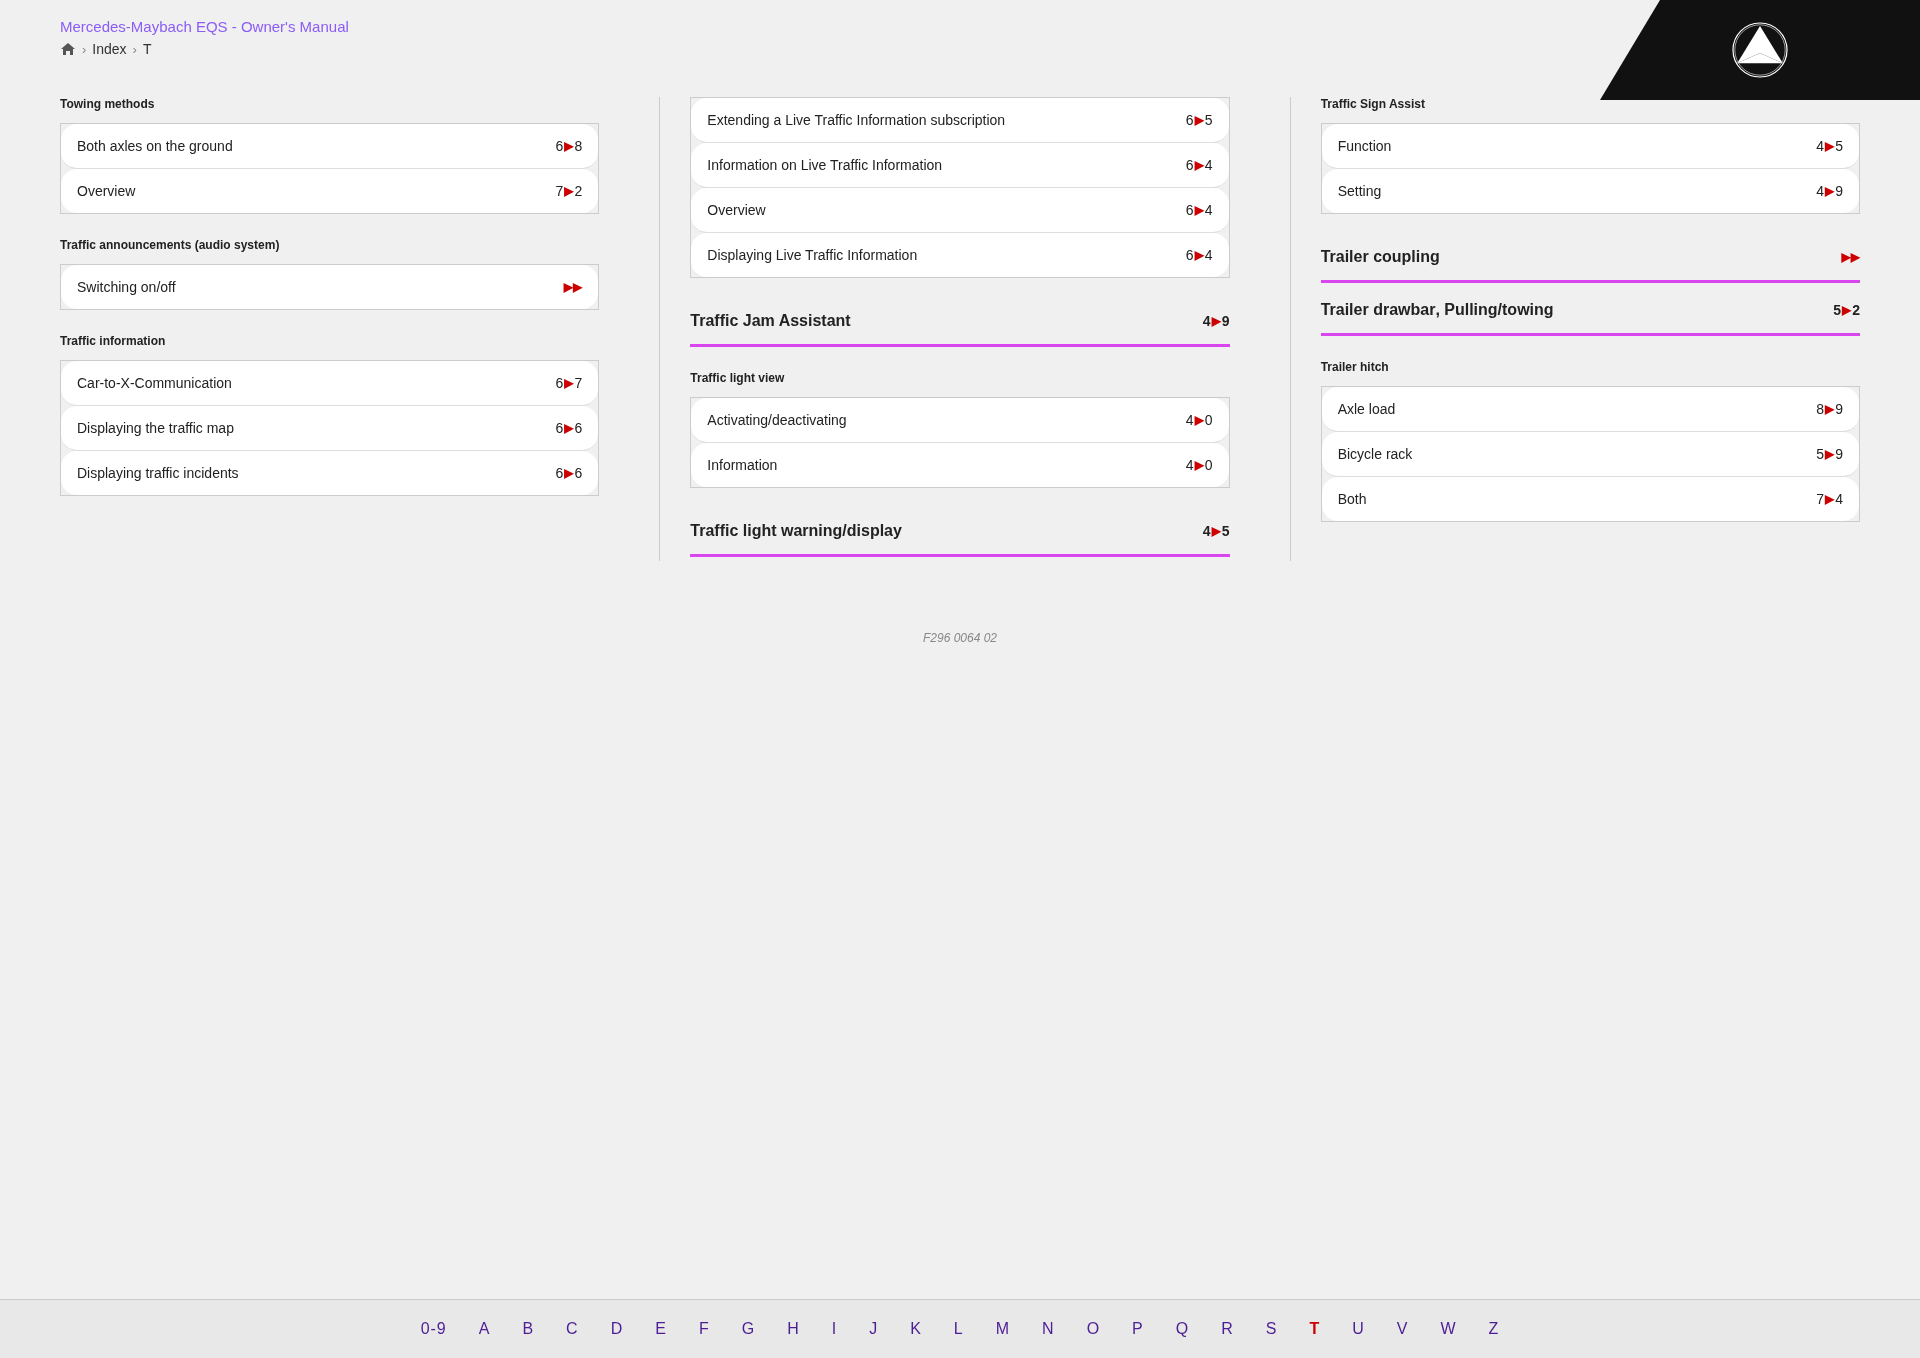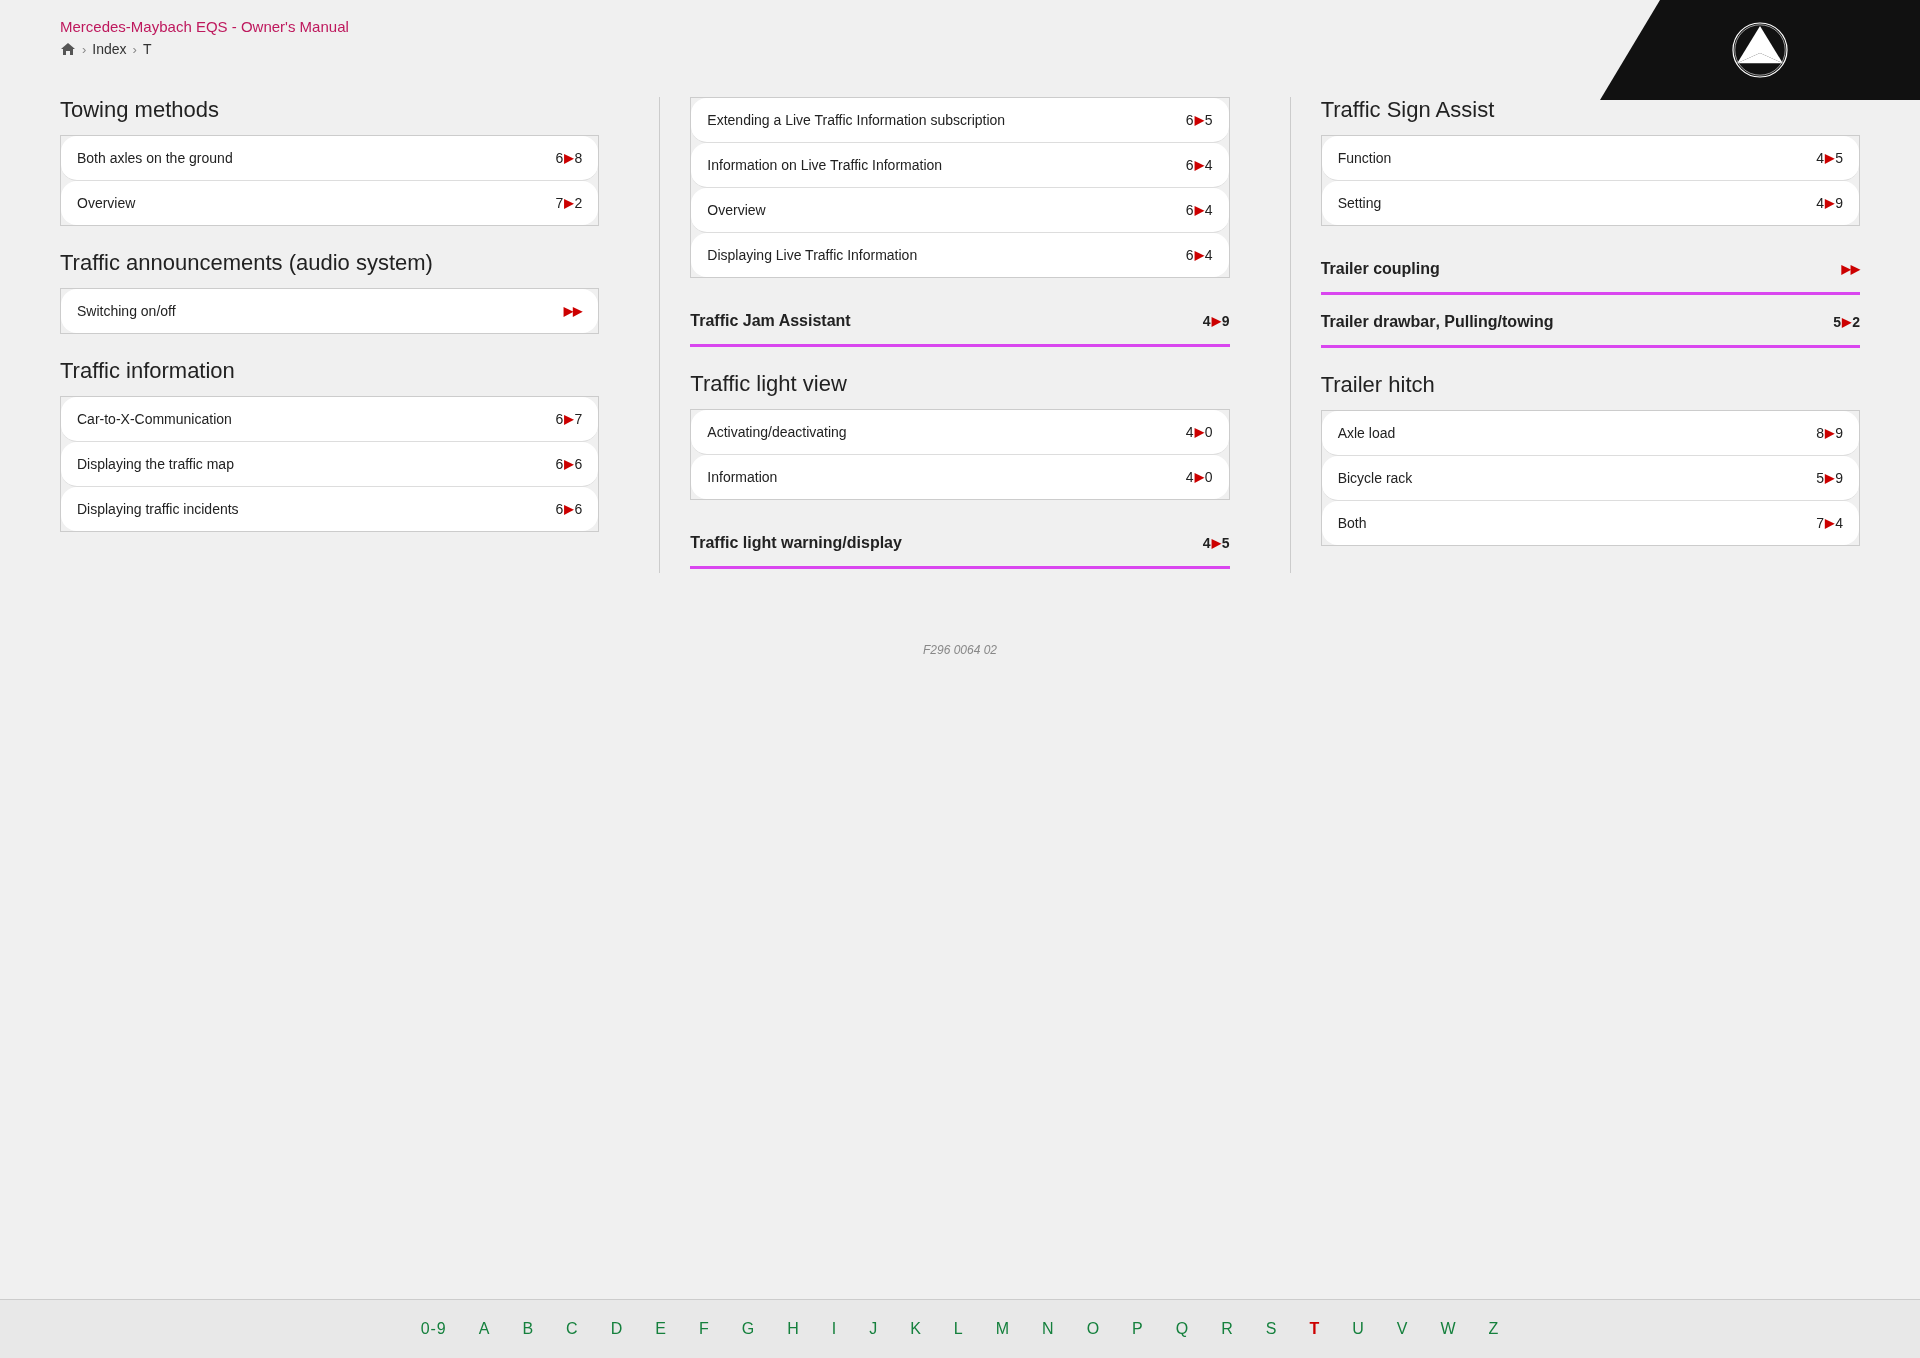--- a/index.html
+++ b/index.html
@@ -13,21 +13,21 @@
     }
 
     
     .header {
       background: #f0f0f0;
       padding: 18px 60px 0 60px;
       position: relative;
     }
     .header-title {
       font-size: 15px;
-      color: #be185d;
+      color: #8b5cf6;
       margin-bottom: 6px;
     }
     .breadcrumb {
       display: flex;
       align-items: center;
       gap: 6px;
       font-size: 14px;
       color: #333;
     }
     .breadcrumb-sep {
@@ -67,22 +67,22 @@
 
     .column {
       flex: 1;
       padding-right: 30px;
     }
     .column:last-child {
       padding-right: 0;
     }
 
     .section-title {
-      font-size: 22px;
-      font-weight: normal;
+      font-size: 12px;
+      font-weight: bold;
       margin-bottom: 12px;
       margin-top: 24px;
     }
     .section-title:first-child {
       margin-top: 0;
     }
 
     .index-group {
       border: 1px solid #ccc;
       margin-bottom: 20px;
@@ -140,21 +140,21 @@
       border-top: 1px solid #ccc;
       display: flex;
       align-items: center;
       justify-content: center;
       padding: 14px 0;
       gap: 0;
     }
     .alpha-item {
       padding: 6px 16px;
       font-size: 16px;
-      color: #15803d;
+      color: #4c1d95;
       cursor: pointer;
       letter-spacing: 1px;
     }
     .alpha-item.active {
       color: #c00;
       font-weight: bold;
     }
 
     
     .footer-caption {

